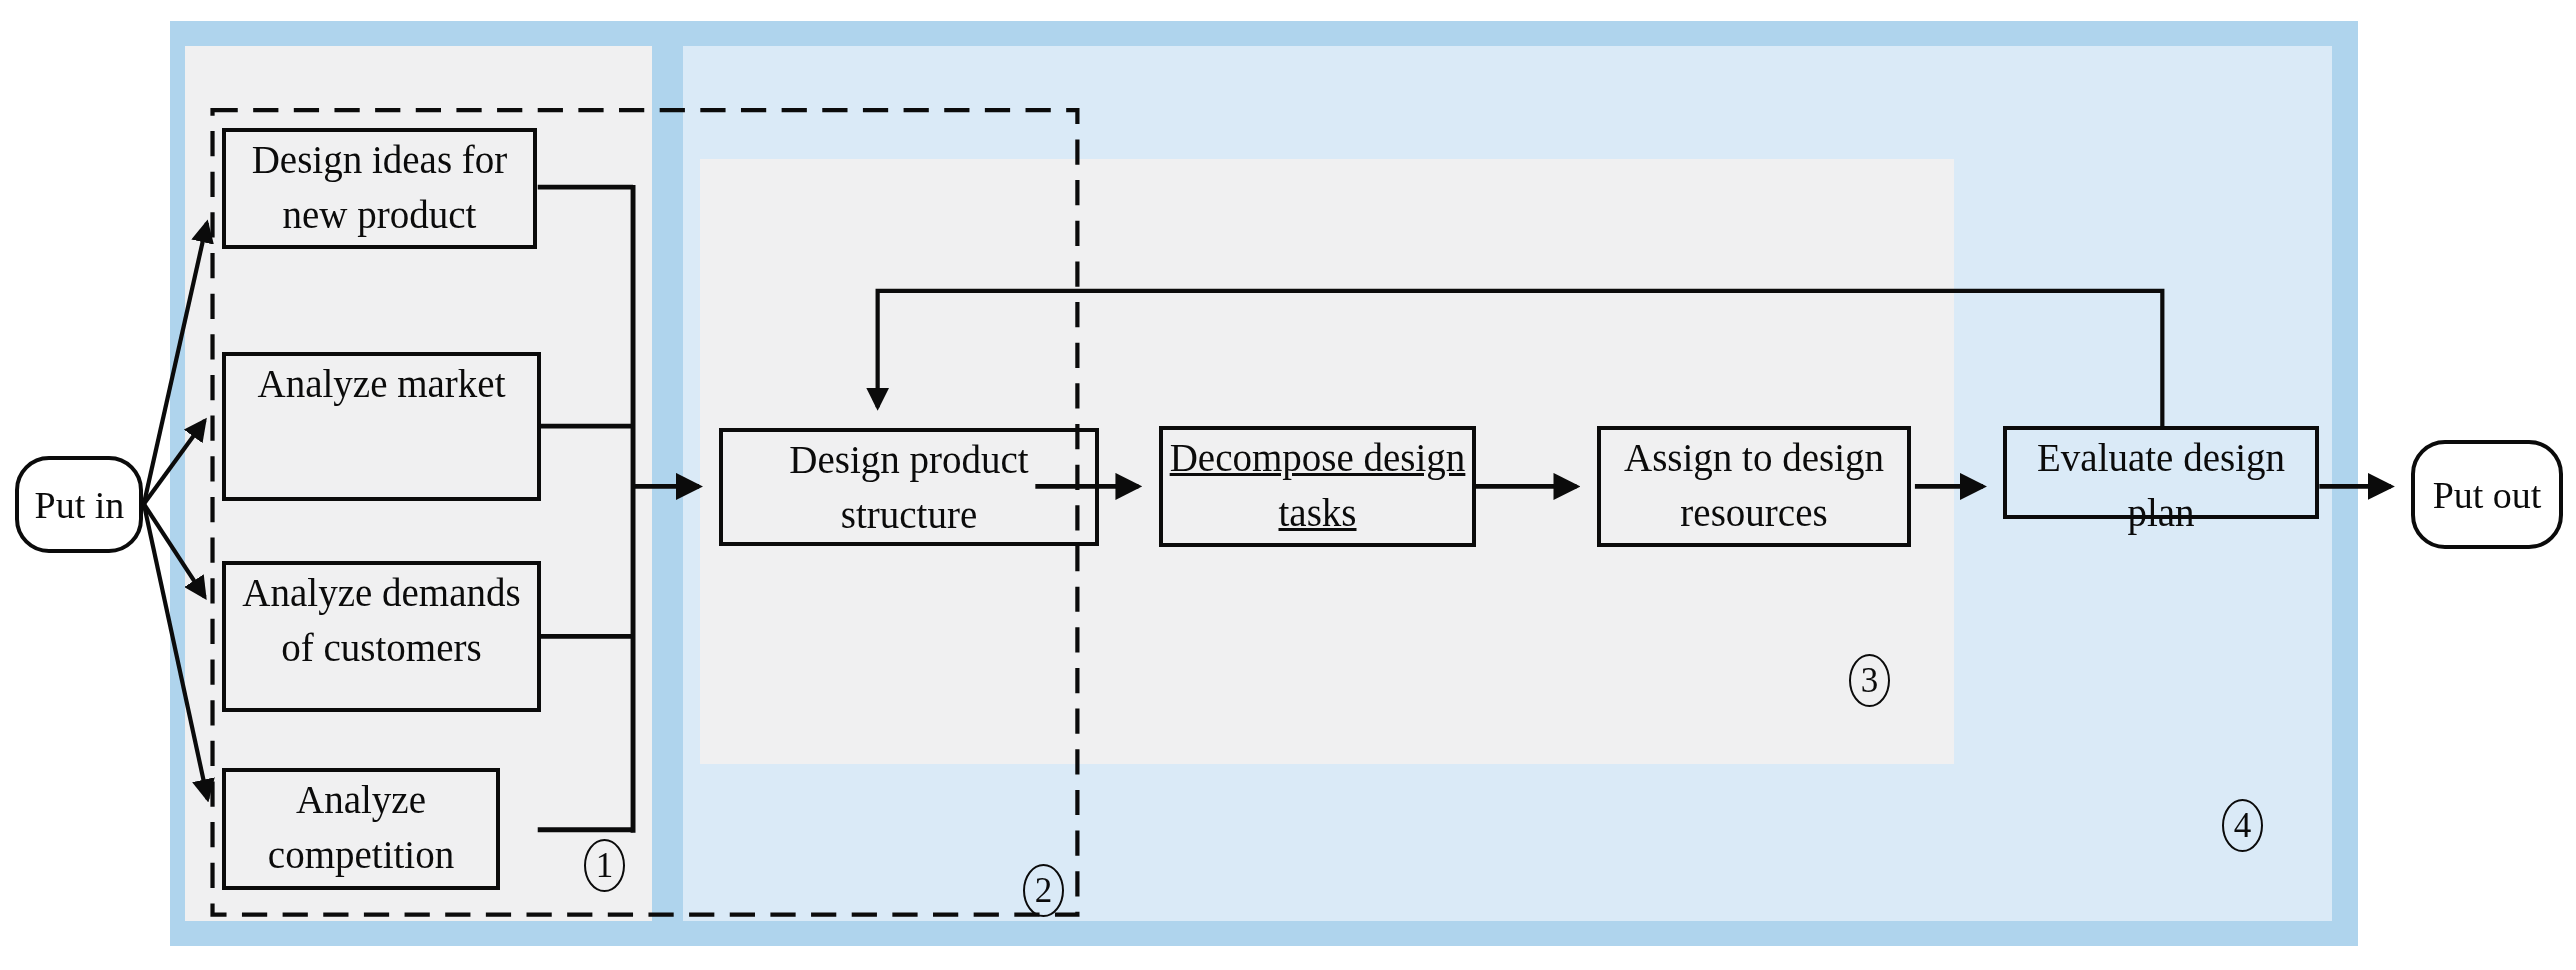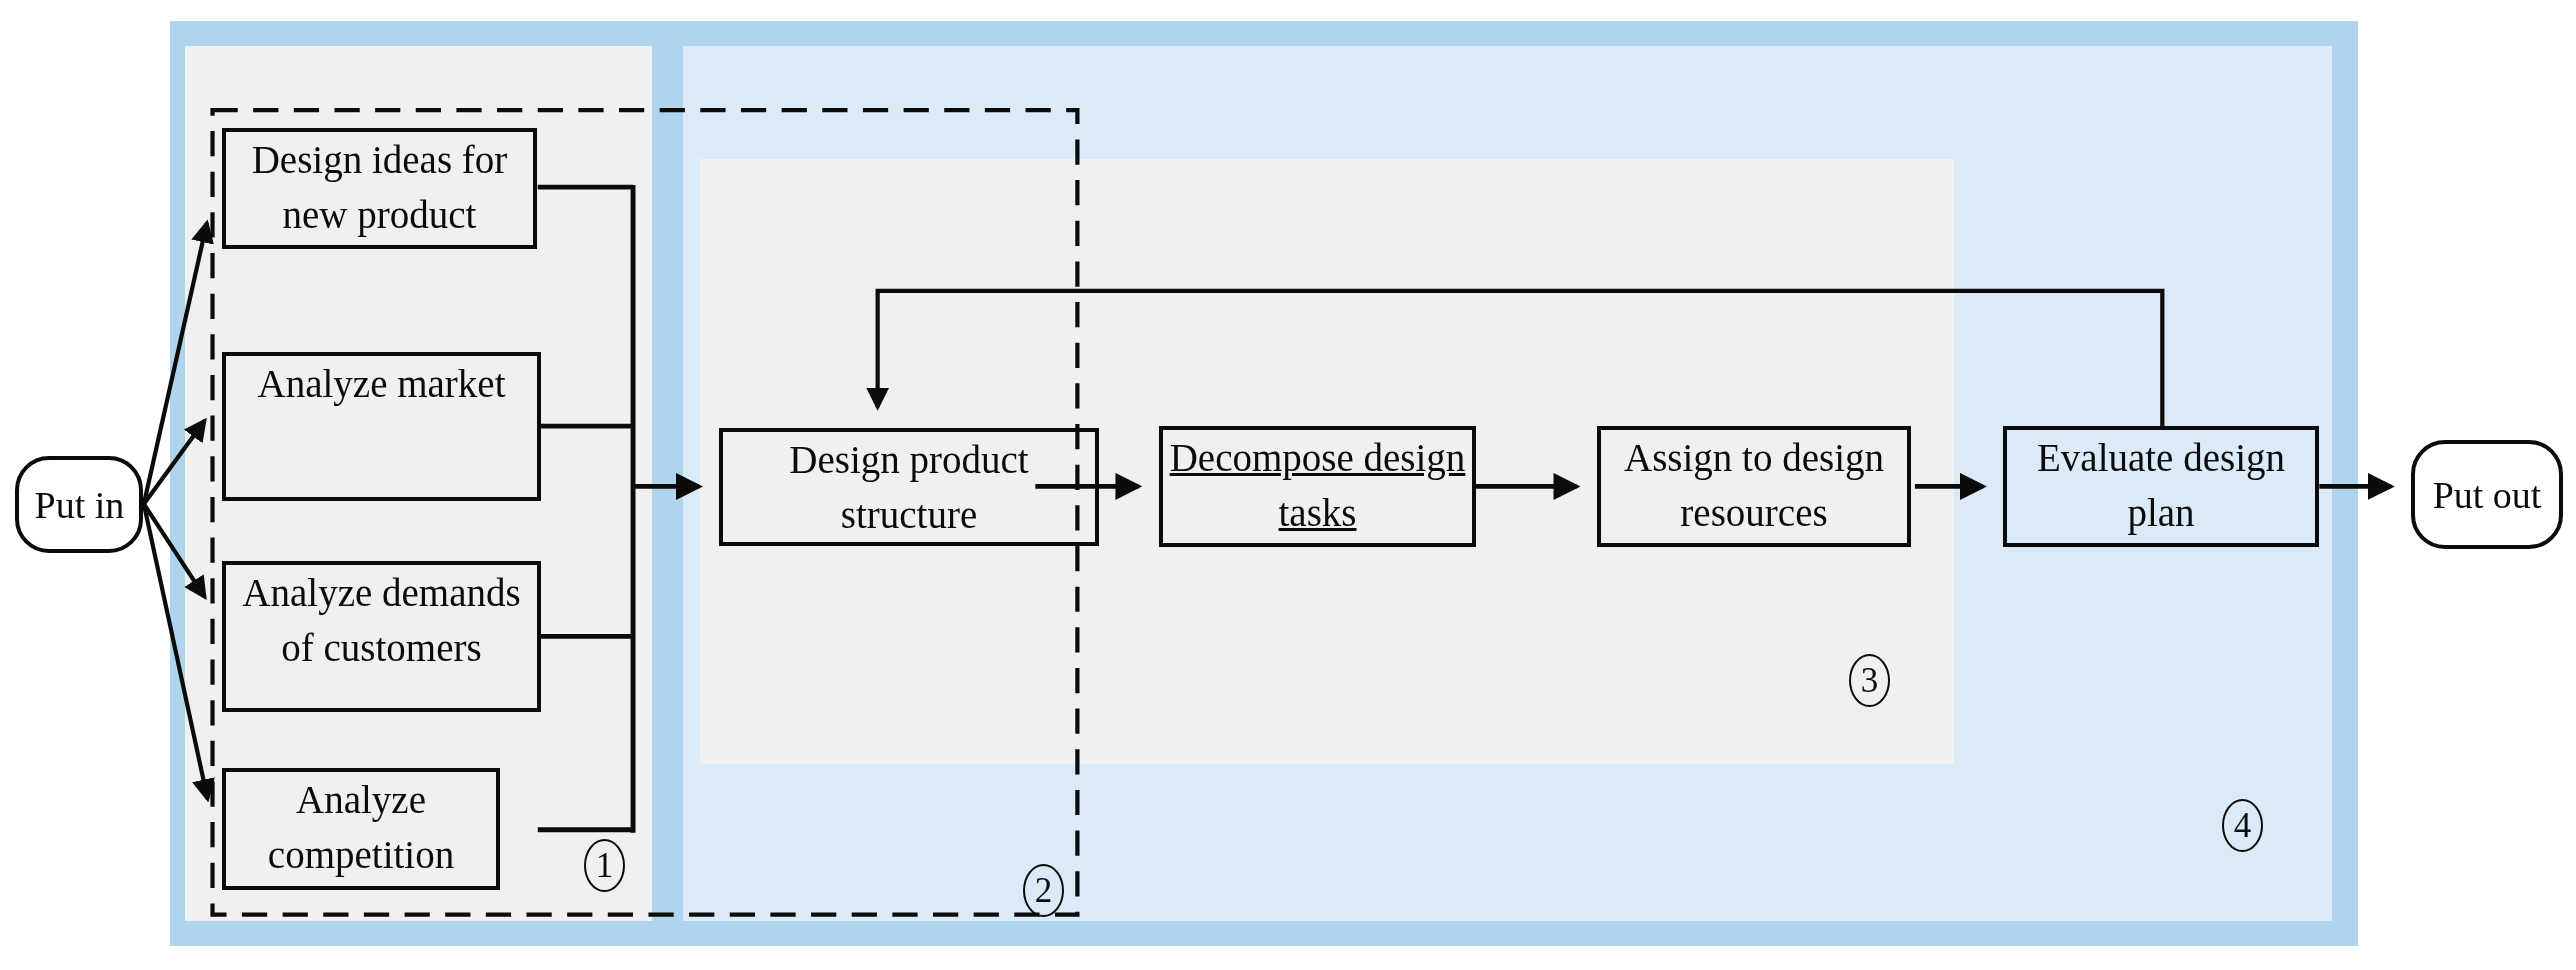--- a/index.html
+++ b/index.html
@@ -78,21 +78,21 @@
 
   <div class="node" style="left:719px;top:428px;width:380px;height:118px;">
     <span>Design product structure</span>
   </div>
   <div class="node" style="left:1159px;top:426px;width:317px;height:121px;text-decoration:underline;">
     <span>Decompose design tasks</span>
   </div>
   <div class="node" style="left:1597px;top:426px;width:314px;height:121px;">
     <span>Assign to design resources</span>
   </div>
-  <div class="node" style="left:2003px;top:426px;width:316px;height:121px;">
+  <div class="node" style="left:2003px;top:426px;width:316px;height:93px;">
     <span>Evaluate design plan</span>
   </div>
 
   <svg class="overlay" viewBox="0 0 3675 1384" xmlns="http://www.w3.org/2000/svg">
     <defs>
       <marker id="arrow" viewBox="0 0 10 10" refX="8.5" refY="5" markerWidth="5.5" markerHeight="5.5" orient="auto-start-reverse">
         <path d="M0,0 L10,5 L0,10 z" fill="#0b0b0b"></path>
       </marker>
     </defs>
 

